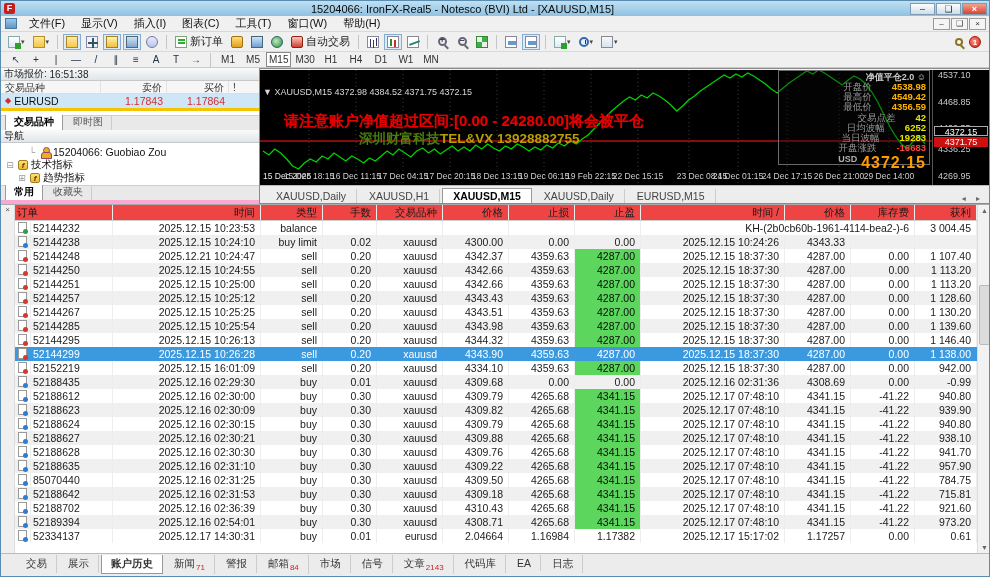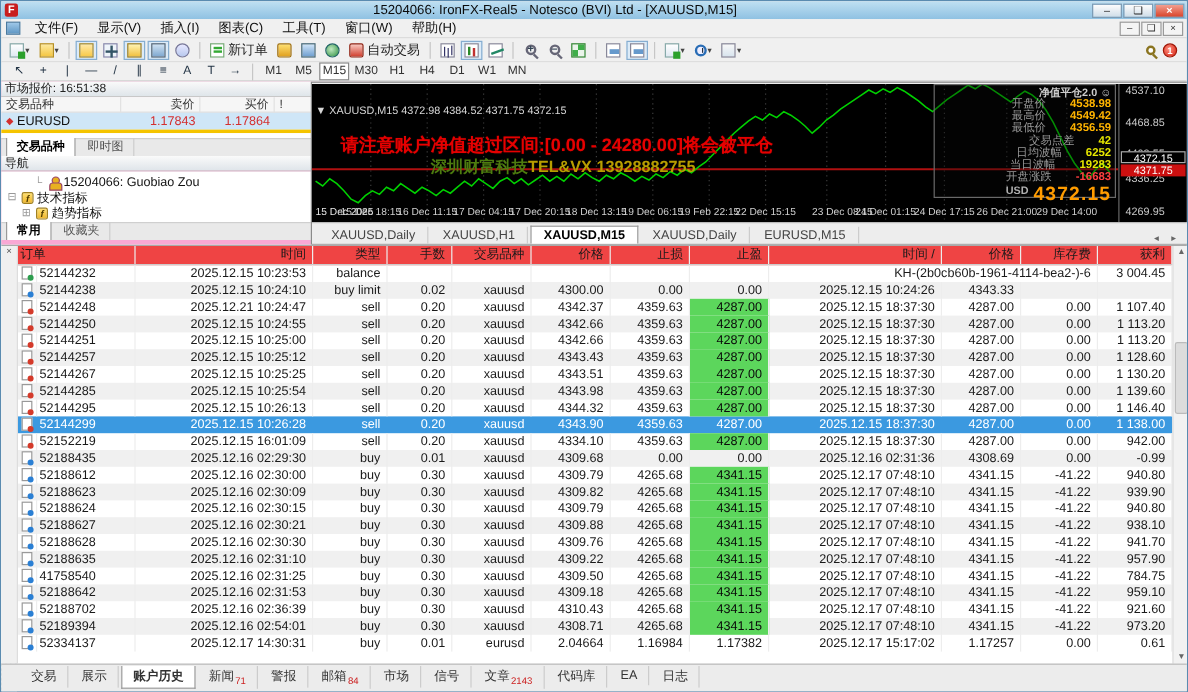--- a/index.html
+++ b/index.html
@@ -798,21 +798,21 @@
           <div class="cell green">4341.15</div>
           <div class="cell">2025.12.17 07:48:10</div>
           <div class="cell">4341.15</div>
           <div class="cell">-41.22</div>
           <div class="cell">957.90</div>
         </div>
         <div class="orow">
           <div class="cell lft" style="padding: 0px;">
             <div class="oicon buy"></div>
           </div>
-          <div class="cell lft">41758540</div>
+          <div class="cell lft">85070440</div>
           <div class="cell">2025.12.16 02:31:25</div>
           <div class="cell">buy</div>
           <div class="cell">0.30</div>
           <div class="cell">xauusd</div>
           <div class="cell">4309.50</div>
           <div class="cell">4265.68</div>
           <div class="cell green">4341.15</div>
           <div class="cell">2025.12.17 07:48:10</div>
           <div class="cell">4341.15</div>
           <div class="cell">-41.22</div>
@@ -826,21 +826,21 @@
           <div class="cell">2025.12.16 02:31:53</div>
           <div class="cell">buy</div>
           <div class="cell">0.30</div>
           <div class="cell">xauusd</div>
           <div class="cell">4309.18</div>
           <div class="cell">4265.68</div>
           <div class="cell green">4341.15</div>
           <div class="cell">2025.12.17 07:48:10</div>
           <div class="cell">4341.15</div>
           <div class="cell">-41.22</div>
-          <div class="cell">959.10</div>
+          <div class="cell">715.81</div>
         </div>
         <div class="orow">
           <div class="cell lft" style="padding: 0px;">
             <div class="oicon buy"></div>
           </div>
           <div class="cell lft">52188702</div>
           <div class="cell">2025.12.16 02:36:39</div>
           <div class="cell">buy</div>
           <div class="cell">0.30</div>
           <div class="cell">xauusd</div>

